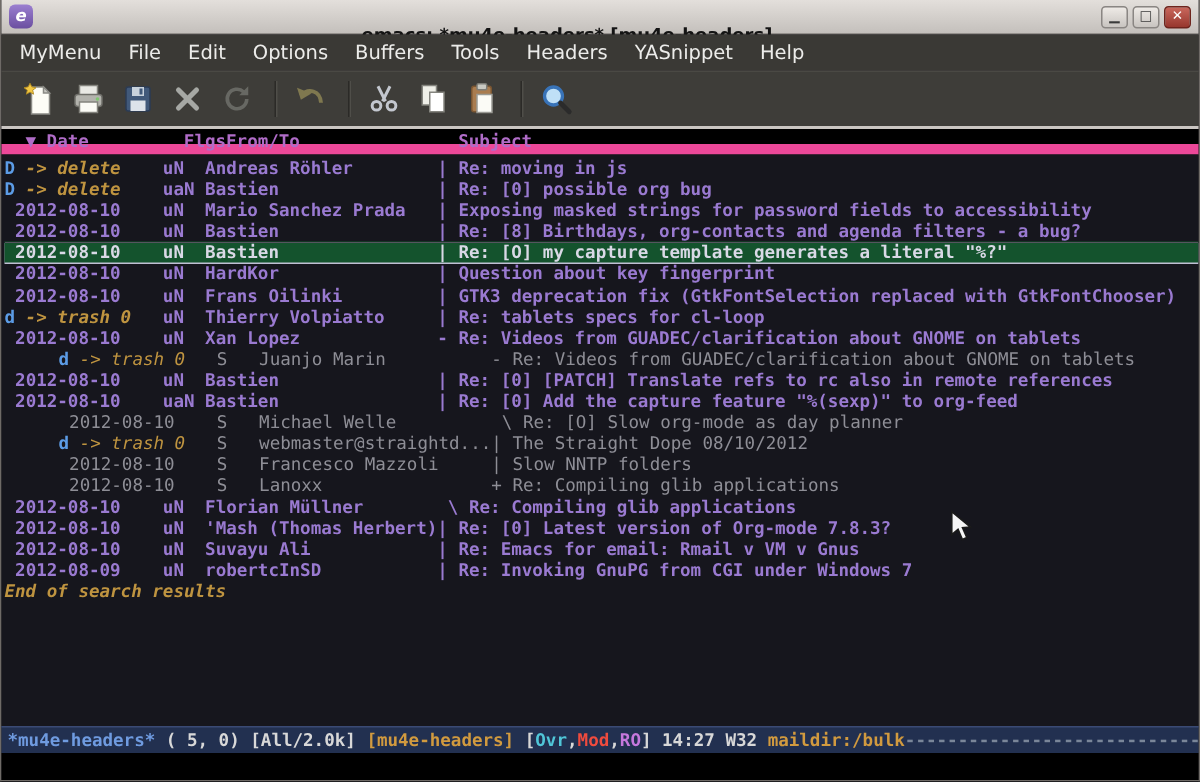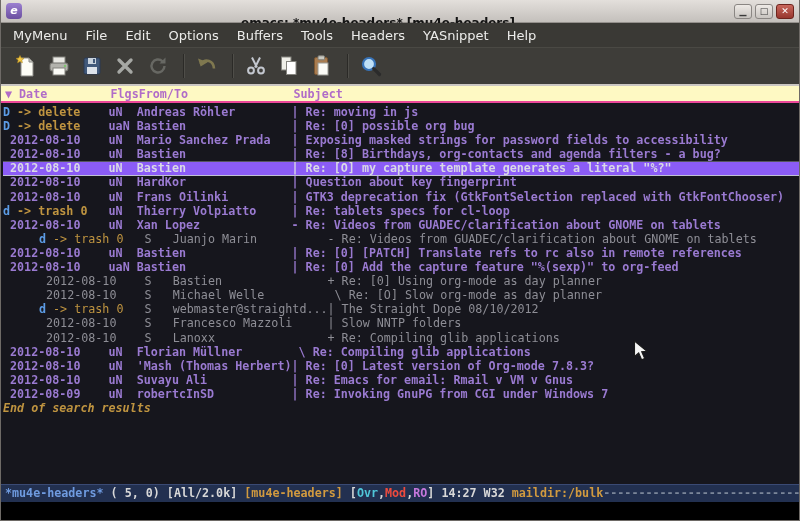--- a/index.html
+++ b/index.html
@@ -32,33 +32,33 @@
   .toolbar { height:37px; flex:0 0 37px; background:#3e3d39; border-top:1px solid #4a4944;
              display:flex; align-items:center; padding:0 10px; }
   .tb-btn { width:30px; height:30px; display:flex; align-items:center; justify-content:center;
             border-radius:3px; margin-right:3px; }
   .tb-btn.dim { opacity:.45; }
   .tb-sep { width:2px; height:24px; margin:0 7px;
             border-left:1px solid #2b2a27; border-right:1px solid #4f4e49; }
   .frame-edge { height:2px; flex:0 0 2px; background:#cac6c2; }
 
   
-  .headerline { height:17px; flex:0 0 17px; background:#fef9c3; border-bottom:2px solid #ec4899;
+  .headerline { height:17px; flex:0 0 17px; background:#000000; border-bottom:7px solid #ec4899;
                 color:#b06cc8; font-family:"DejaVu Sans Mono", monospace; font-size:11.7px;
-                font-weight:bold; white-space:pre; line-height:16px; padding-left:4px; }
+                font-weight:bold; white-space:pre; line-height:16px; padding-left:16px; }
 
   
   .content { flex:1; background:#16161d; font-family:"DejaVu Sans Mono", monospace;
              font-size:11.7px; line-height:14.1px; padding:2px 0 0 2px; overflow:hidden; position:relative; }
   .row { white-space:pre; height:14.1px; }
   .row.unread { color:#9a7ad1; font-weight:bold; }
   .row.read   { color:#8e8e96; font-weight:normal;margin-left:36px; }
   .row .f-mark { color:#5c9ce6; font-weight:bold; }
-  .row .f-markdate { color:#bf9440; }
-  .row.hl { background:#8b5cf6; color:#d9d9e6;
+  .row .f-markdate { color:#bf9440; font-style:italic; }
+  .row.hl { background:#14532d; color:#d9d9e6;
             box-shadow:0 1px 0 0 #c0c0d4, inset 0 1px 0 0 #55555f; }
   .end-marker { color:#bf9440; font-style:italic; font-weight:bold; white-space:pre; height:14.1px; }
 
   
   .modeline { height:18px; flex:0 0 18px; background:#223050; border-top:1px solid #3a4a74;
               font-family:"DejaVu Sans Mono", monospace; font-size:11.7px; font-weight:bold;
               white-space:pre; overflow:hidden; line-height:17px; padding-left:4px; }
   .ml-blue    { color:#6f9be0; }
   .ml-plain   { color:#d8d8d8; }
   .ml-orange  { color:#d19a3f;text-align:center; }
@@ -188,21 +188,20 @@
       <div class="row unread"><span class="f-mark"> </span><span class="f-date">2012-08-10    </span><span class="f-flags">uN  </span><span class="f-from">Mario Sanchez Prada   </span><span class="f-thread">| </span><span class="f-subject">Exposing masked strings for password fields to accessibility</span></div>
       <div class="row unread"><span class="f-mark"> </span><span class="f-date">2012-08-10    </span><span class="f-flags">uN  </span><span class="f-from">Bastien               </span><span class="f-thread">| </span><span class="f-subject">Re: [8] Birthdays, org-contacts and agenda filters - a bug?</span></div>
       <div class="row unread hl"><span class="f-mark"> </span><span class="f-date">2012-08-10    </span><span class="f-flags">uN  </span><span class="f-from">Bastien               </span><span class="f-thread">| </span><span class="f-subject">Re: [O] my capture template generates a literal "%?"</span></div>
       <div class="row unread"><span class="f-mark"> </span><span class="f-date">2012-08-10    </span><span class="f-flags">uN  </span><span class="f-from">HardKor               </span><span class="f-thread">| </span><span class="f-subject">Question about key fingerprint</span></div>
       <div class="row unread"><span class="f-mark"> </span><span class="f-date">2012-08-10    </span><span class="f-flags">uN  </span><span class="f-from">Frans Oilinki         </span><span class="f-thread">| </span><span class="f-subject">GTK3 deprecation fix (GtkFontSelection replaced with GtkFontChooser)</span></div>
       <div class="row unread"><span class="f-mark">d </span><span class="f-markdate">-&gt; trash 0   </span><span class="f-flags">uN  </span><span class="f-from">Thierry Volpiatto     </span><span class="f-thread">| </span><span class="f-subject">Re: tablets specs for cl-loop</span></div>
       <div class="row unread"><span class="f-mark"> </span><span class="f-date">2012-08-10    </span><span class="f-flags">uN  </span><span class="f-from">Xan Lopez             </span><span class="f-thread">- </span><span class="f-subject">Re: Videos from GUADEC/clarification about GNOME on tablets</span></div>
       <div class="row read"><span class="f-mark">d </span><span class="f-markdate">-&gt; trash 0   </span><span class="f-flags">S   </span><span class="f-from">Juanjo Marin          </span><span class="f-thread">- </span><span class="f-subject">Re: Videos from GUADEC/clarification about GNOME on tablets</span></div>
       <div class="row unread"><span class="f-mark"> </span><span class="f-date">2012-08-10    </span><span class="f-flags">uN  </span><span class="f-from">Bastien               </span><span class="f-thread">| </span><span class="f-subject">Re: [0] [PATCH] Translate refs to rc also in remote references</span></div>
       <div class="row unread"><span class="f-mark"> </span><span class="f-date">2012-08-10    </span><span class="f-flags">uaN </span><span class="f-from">Bastien               </span><span class="f-thread">| </span><span class="f-subject">Re: [0] Add the capture feature "%(sexp)" to org-feed</span></div>
-      <div class="row read"><span class="f-mark"> </span><span class="f-date">2012-08-10    </span><span class="f-flags">S   </span><span class="f-from">Bastien               </span><span class="f-thread">+ </span><span class="f-subject">Re: [0] Using org-mode as day planner</span></div>
       <div class="row read"><span class="f-mark"> </span><span class="f-date">2012-08-10    </span><span class="f-flags">S   </span><span class="f-from">Michael Welle         </span><span class="f-thread"> \ </span><span class="f-subject">Re: [O] Slow org-mode as day planner</span></div>
       <div class="row read"><span class="f-mark">d </span><span class="f-markdate">-&gt; trash 0   </span><span class="f-flags">S   </span><span class="f-from">webmaster@straightd...</span><span class="f-thread">| </span><span class="f-subject">The Straight Dope 08/10/2012</span></div>
       <div class="row read"><span class="f-mark"> </span><span class="f-date">2012-08-10    </span><span class="f-flags">S   </span><span class="f-from">Francesco Mazzoli     </span><span class="f-thread">| </span><span class="f-subject">Slow NNTP folders</span></div>
       <div class="row read"><span class="f-mark"> </span><span class="f-date">2012-08-10    </span><span class="f-flags">S   </span><span class="f-from">Lanoxx                </span><span class="f-thread">+ </span><span class="f-subject">Re: Compiling glib applications</span></div>
       <div class="row unread"><span class="f-mark"> </span><span class="f-date">2012-08-10    </span><span class="f-flags">uN  </span><span class="f-from">Florian Müllner       </span><span class="f-thread"> \ </span><span class="f-subject">Re: Compiling glib applications</span></div>
       <div class="row unread"><span class="f-mark"> </span><span class="f-date">2012-08-10    </span><span class="f-flags">uN  </span><span class="f-from">'Mash (Thomas Herbert)</span><span class="f-thread">| </span><span class="f-subject">Re: [0] Latest version of Org-mode 7.8.3?</span></div>
       <div class="row unread"><span class="f-mark"> </span><span class="f-date">2012-08-10    </span><span class="f-flags">uN  </span><span class="f-from">Suvayu Ali            </span><span class="f-thread">| </span><span class="f-subject">Re: Emacs for email: Rmail v VM v Gnus</span></div>
       <div class="row unread"><span class="f-mark"> </span><span class="f-date">2012-08-09    </span><span class="f-flags">uN  </span><span class="f-from">robertcInSD           </span><span class="f-thread">| </span><span class="f-subject">Re: Invoking GnuPG from CGI under Windows 7</span></div>
       <div class="end-marker">End of search results</div>
     </div>

